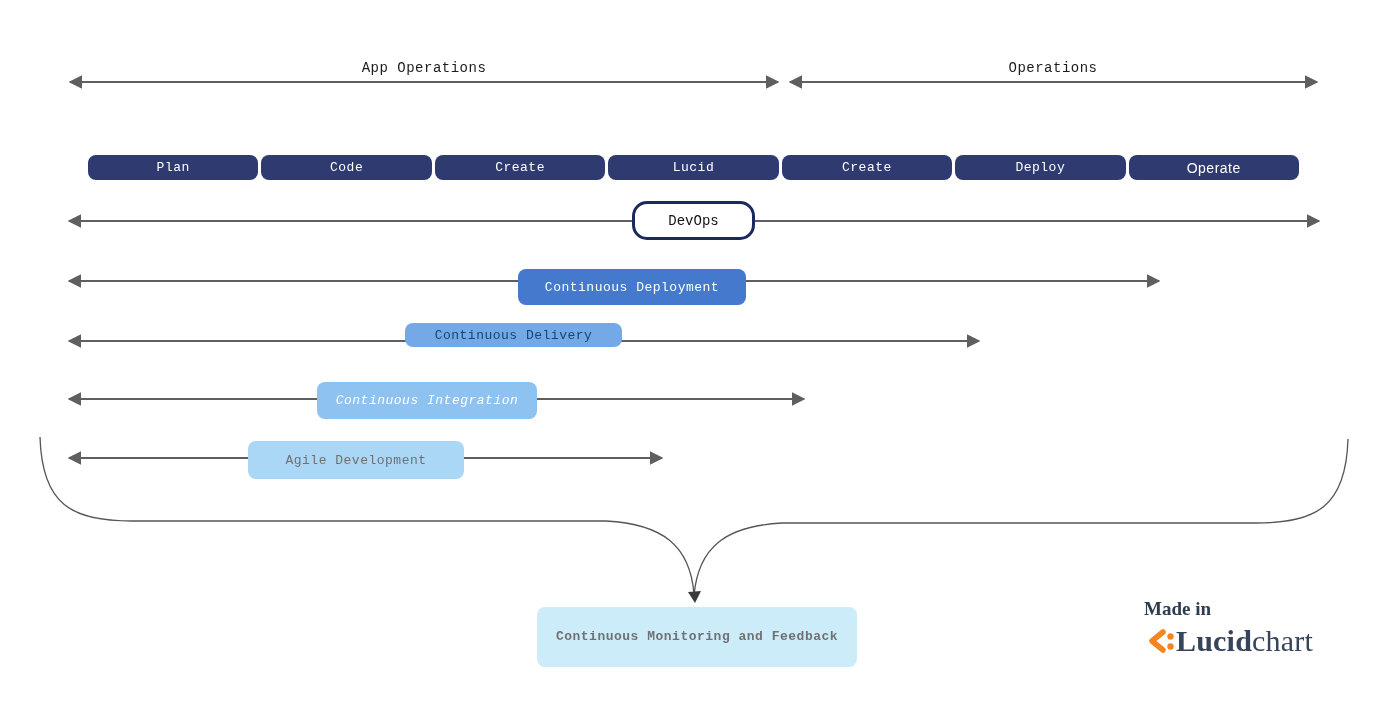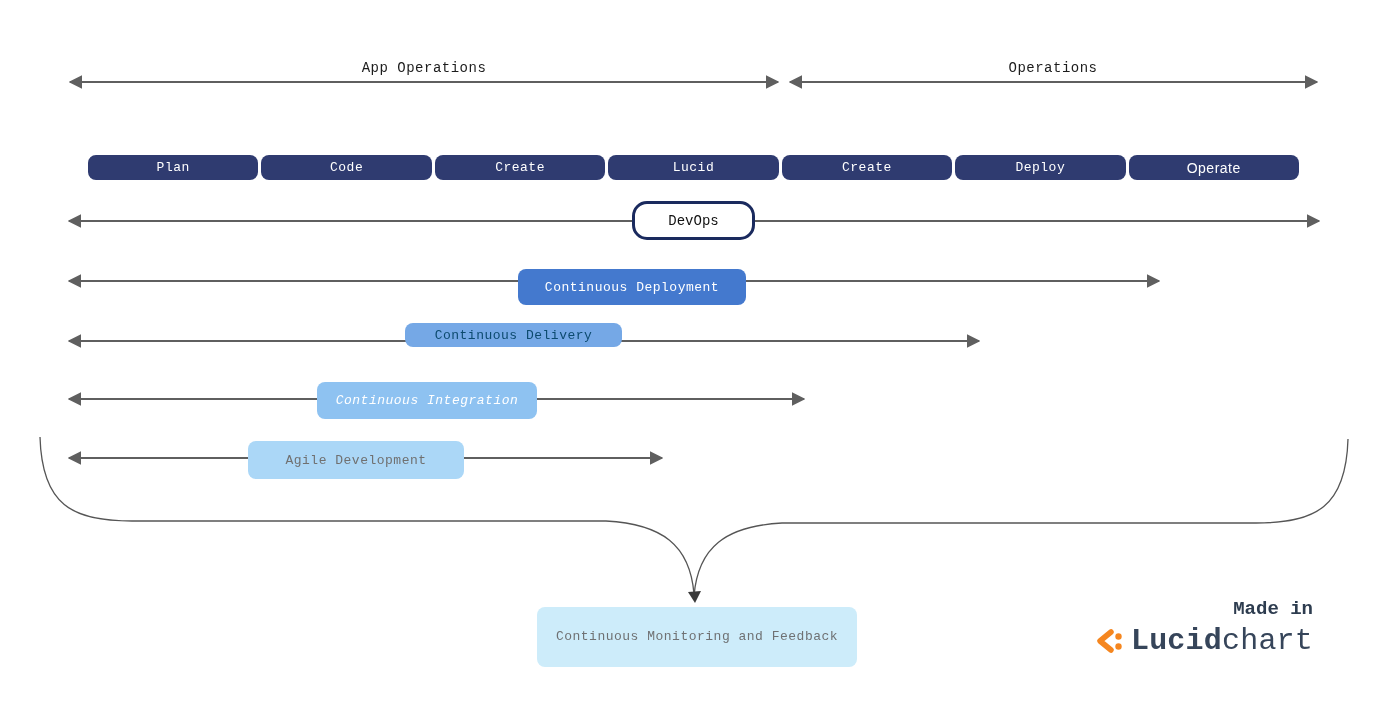--- a/index.html
+++ b/index.html
@@ -73,37 +73,37 @@
     width: 320px; height: 60px;
     background: #cdecfa;
     border-radius: 8px;
     color: #6f7173;
     font-size: 13px;
     line-height: 1.35;
     text-align: center;
     display: flex; align-items: center; justify-content: center;
     padding: 0 14px;
     letter-spacing: 0.5px;
+    font-weight: bold;
   }
 
   .branding {
     position: absolute;
     right: 76px; top: 598px;
-    text-align: right;
-    font-family: Liberation Mono, monospace;
+    text-align: left;
+    font-family: Liberation Serif, serif;
   }
   .made-in {
     font-size: 19px;
     font-weight: 700;
     color: #2d3c4f;
     margin-bottom: 4px;
   }
   .brand-row {
     display: flex; align-items: center; justify-content: flex-end;
-    gap: 7px;
   }
   .brand-text { font-size: 30px; color: #36455a; letter-spacing: 0.2px; }
   .brand-text .bold { font-weight: 800; }
   .brand-text .light { font-weight: 400; }
 </style>
 </head>
 <body>
 
 <div class="canvas">
 

